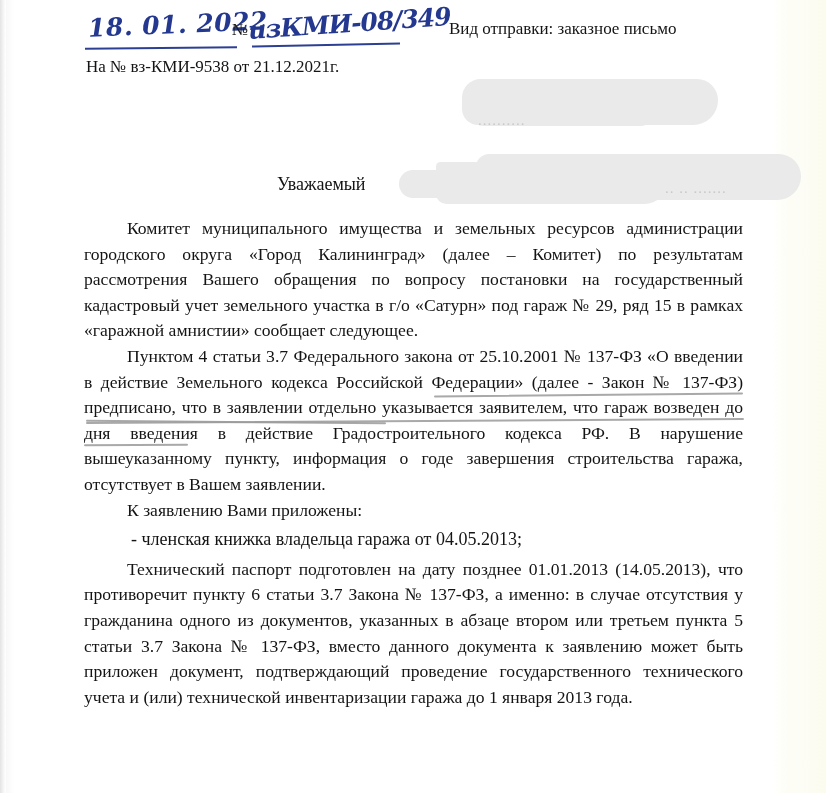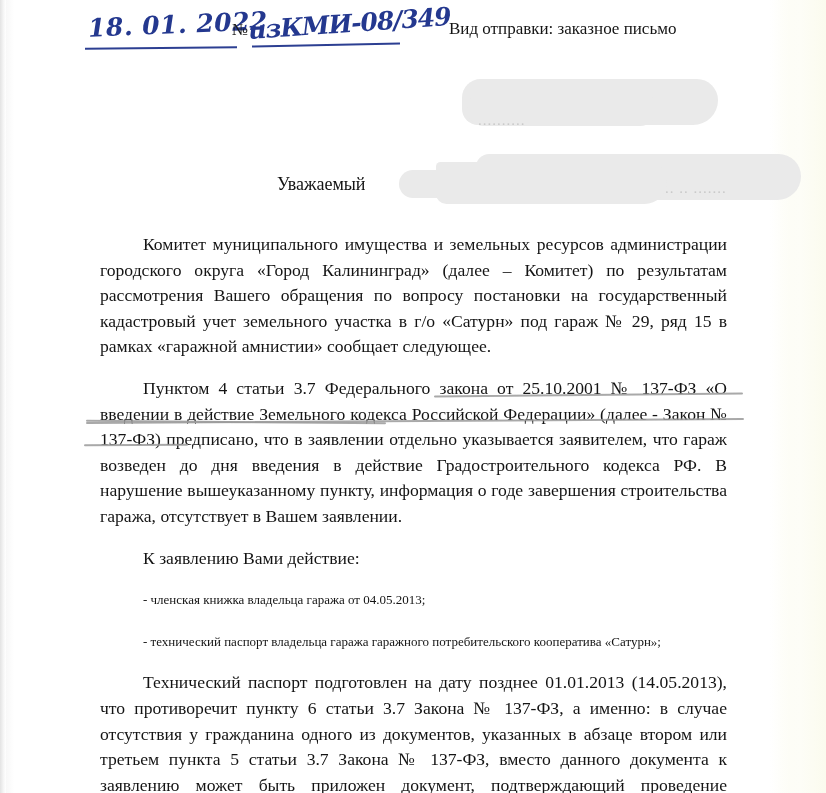--- a/index.html
+++ b/index.html
@@ -92,31 +92,31 @@
 
   #greeting{
     position:absolute;left:277px;top:174px;font-size:18px;white-space:nowrap;
   }
 
   
   #body{
     position:absolute;left:84px;top:216px;width:659px;
   }
   p.para{
-    margin:16px;
+    margin:0;
     font-size:17.6px;
     line-height:25.6px;
     text-align:justify;
     text-indent:43px;
     hyphens:none;
     position:relative;
   }
   p.item{
-    margin:16px;
-    font-size:13px;
+    margin:4px;
+    font-size:18px;
     line-height:25.6px;
     text-align:justify;
     text-indent:43px;
   }
 
   
   .pen-ul{
     position:absolute;
     height:2px;
     background:#9a9a9a;
@@ -138,20 +138,21 @@
 
   <div id="header">
 
     <span class="hw" id="hw-date">18. 01. 2022</span>
     <div id="hw-rule-a"></div>
 
     <span id="num-sign">№</span>
     <span class="hw" id="hw-num">изКМИ-08/349</span>
     <div id="hw-rule-b"></div>
 
+    <span id="ref-line">На № вз-КМИ-9538 от 21.12.2021г.</span>
 
     <span id="send-type">Вид отправки: заказное письмо</span>
 
     <div class="redact" id="redact-1"></div>
     <div class="redact" id="redact-1b"></div>
     <span class="ghost" style="left:478px;top:112px;">..........</span>
 
     <div class="redact" id="redact-4"></div>
     <span class="ghost" style="left:440px;top:176px;">- - . .. ...- . -</span>
 
@@ -160,26 +161,25 @@
     <div class="redact" id="redact-2b"></div>
     <span class="ghost" style="left:665px;top:180px;">.. .. .......</span>
   </div>
 
   <div id="body">
 
     <p class="para">Комитет муниципального имущества и земельных ресурсов администрации городского округа «Город Калининград» (далее – Комитет) по результатам рассмотрения Вашего обращения по вопросу постановки на государственный кадастровый учет земельного участка в г/о «Сатурн» под гараж № 29, ряд 15 в рамках «гаражной амнистии» сообщает следующее.</p>
 
     <p class="para">Пунктом 4 статьи 3.7 Федерального закона от 25.10.2001 № 137-ФЗ «О введении в действие Земельного кодекса Российской Федерации» (далее - Закон № 137-ФЗ) предписано, что в заявлении отдельно указывается заявителем, что гараж возведен до дня введения в действие Градостроительного кодекса РФ. В нарушение вышеуказанному пункту, информация о годе завершения строительства гаража, отсутствует в Вашем заявлении.</p>
 
-    <p class="para">К заявлению Вами действие:</p>
+    <p class="para">К заявлению Вами приложены:</p>
 
     <p class="item">- членская книжка владельца гаража от 04.05.2013;</p>
 
 
-    <p class="item">- технический паспорт владельца гаража гаражного потребительского кооператива «Сатурн»;</p>
 
 
     <p class="para">Технический паспорт подготовлен на дату позднее 01.01.2013 (14.05.2013), что противоречит пункту 6 статьи 3.7 Закона № 137-ФЗ, а именно: в случае отсутствия у гражданина одного из документов, указанных в абзаце втором или третьем пункта 5 статьи 3.7 Закона № 137-ФЗ, вместо данного документа к заявлению может быть приложен документ, подтверждающий проведение государственного технического учета и (или) технической инвентаризации гаража до 1 января 2013 года.</p>
   </div>
 
   <div class="pen-ul" id="ul-1"></div>
   <div class="pen-ul" id="ul-2"></div>
   <div class="pen-ul" id="ul-2b"></div>
   <div class="pen-ul" id="ul-3"></div>
 

